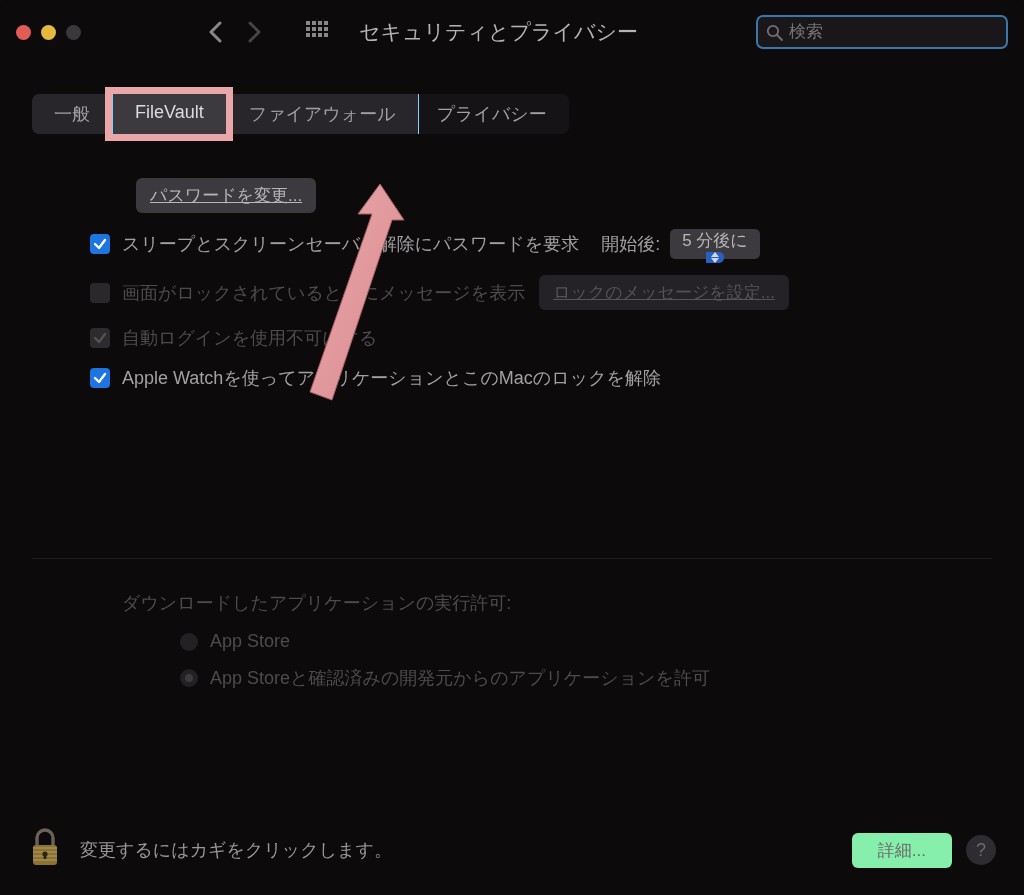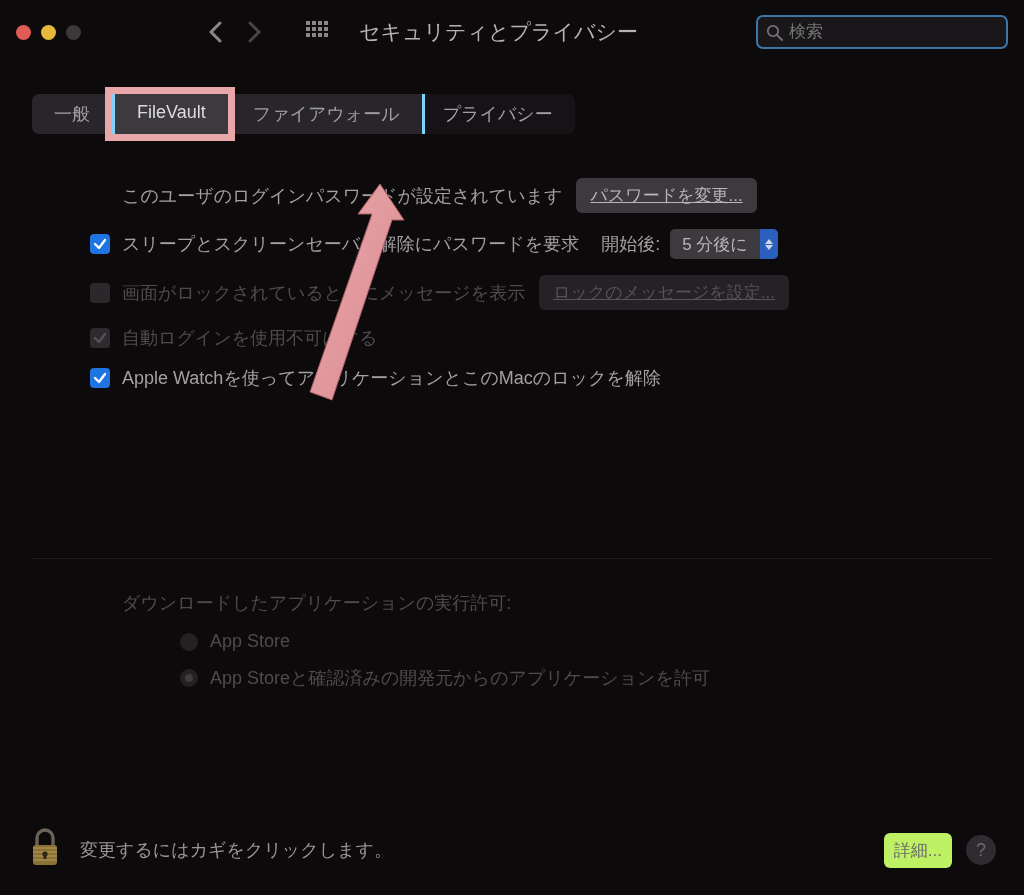--- a/index.html
+++ b/index.html
@@ -49,21 +49,21 @@
 }
 .search svg { flex-shrink: 0; }
 .content { padding: 30px 32px 0 32px; flex: 1; position: relative; }
 .tabs { display: flex; justify-content: flex-start; gap: 0; margin-bottom: 44px; }
 .tab {
   padding: 8px 22px; font-size: 18px; color: #a3a0a3;
   background: #28262a; cursor: pointer;
 }
 .tab:first-child { border-top-left-radius: 7px; border-bottom-left-radius: 7px; }
 .tab:last-child { border-top-right-radius: 7px; border-bottom-right-radius: 7px; background: transparent; }
-.tab + .tab { border-left: 3px solid #7dd3fc; }
+.tab + .tab { border-left: 1px solid #7dd3fc; }
 .tab-hl {
   background: #3c3a3e;
   outline: 7px solid #e9a7a9;
   position: relative; z-index: 2;
   color: #dddbdd;
 }
 .tab-last { background: #151315 !important; padding-left: 18px; }
 .section { padding: 0 90px; }
 .row { display: flex; align-items: center; margin-bottom: 16px; font-size: 18px; }
 .row-label { color: #a3a0a3; }
@@ -82,20 +82,21 @@
 .chk-on { background: #1e74e0; color: #fff; }
 .chk-off { background: #2a282a; }
 .chk-dim-on { background: #2d2b2f; color: #4e4b4e; }
 .chk svg { display: block; }
 .inline-label { margin-left: 22px; color: #a3a0a3; }
 .select {
   display: inline-flex; align-items: center;
   background: #3c3a3e; border-radius: 5px; height: 30px;
   margin-left: 10px;
   color: #bab6b9;
+  flex-direction: column;
 }
 .select span { padding: 0 12px; font-size: 17px; }
 .stepper {
   background: #2b5fbd; width: 18px; height: 30px;
   border-top-right-radius: 5px; border-bottom-right-radius: 5px;
   display: flex; flex-direction: column; align-items: center; justify-content: center;
   gap: 1px;
 }
 .stepper i { width: 0; height: 0; display: block; }
 .stepper .up { border-left: 4px solid transparent; border-right: 4px solid transparent; border-bottom: 5px solid #cfd8ea; }
@@ -107,21 +108,21 @@
 .radio-off { background: #232123; }
 .radio-on { background: #232123; position: relative; }
 .radio-on::after { content: ""; position: absolute; inset: 5px; background: #3d3b3d; border-radius: 50%; }
 .footer {
   position: absolute; left: 0; right: 0; bottom: 22px;
   display: flex; align-items: center; padding: 0 28px;
 }
 .lock { margin-right: 18px; }
 .footer-text { font-size: 18px; color: #9a9699; }
 .spacer { flex: 1; }
-.details-btn { background: #bef264; color: #6c696c; border: none; padding: 6px 10px; font-size: 17px; border-radius: 6px; }
+.details-btn { background: #86efac; color: #6c696c; border: none; padding: 6px 26px; font-size: 17px; border-radius: 6px; }
 .help { width: 30px; height: 30px; border-radius: 50%; background: #2e2c30; color: #6d6a6d; display: flex; align-items: center; justify-content: center; margin-left: 14px; font-size: 18px; }
 .arrow {
   position: absolute; left: 294px; top: 116px;
   pointer-events: none; z-index: 5;
 }
 </style>
 </head>
 <body>
 
 <div class="window">
@@ -184,21 +185,20 @@
         <linearGradient id="ag" x1="0" y1="0" x2="1" y2="1">
             <stop offset="0" stop-color="#e9a7a9"></stop>
             <stop offset="1" stop-color="#d98b90"></stop>
           </linearGradient>
       </defs>
       <polygon points="86,4 110,40 98,40 38,220 16,212 78,34 64,34" fill="url(#ag)" stroke="#a65d60" stroke-width="1"></polygon>
     </svg>
 
     <div class="section">
       <div class="row">
-        <span class="row-label">このユーザのログインパスワードが設定されています</span>
         <button class="pill-btn">パスワードを変更...</button>
       </div>
 
       <div class="row" style="margin-left:-32px;">
         <span class="chk chk-on">
           <svg width="14" height="14" viewBox="0 0 14 14">
               <path d="M2 7 L6 11 L12 3" stroke="#fff" stroke-width="2.3" fill="none" stroke-linecap="round" stroke-linejoin="round"></path>
             </svg>
         </span>
         <span class="row-label">スリープとスクリーンセーバの解除にパスワードを要求</span>

